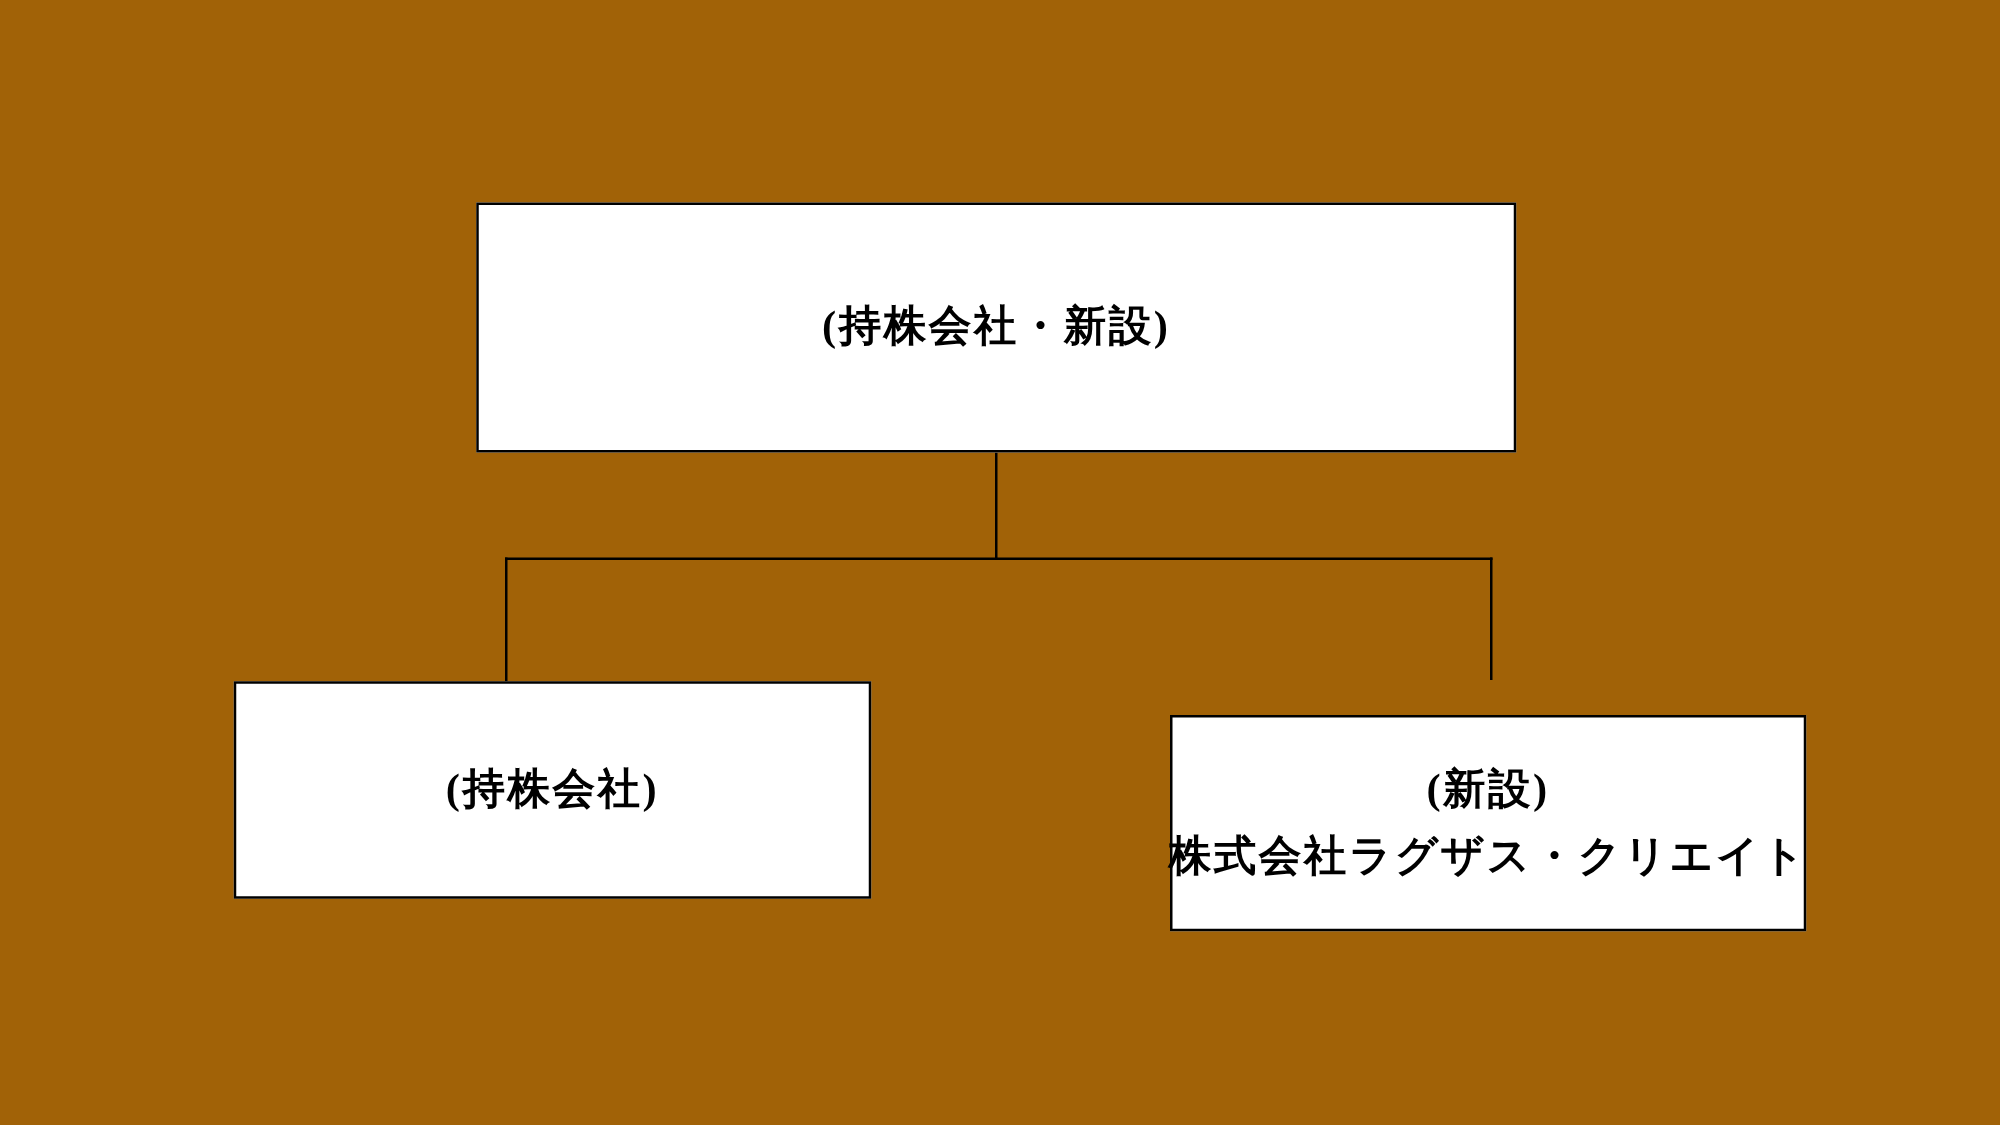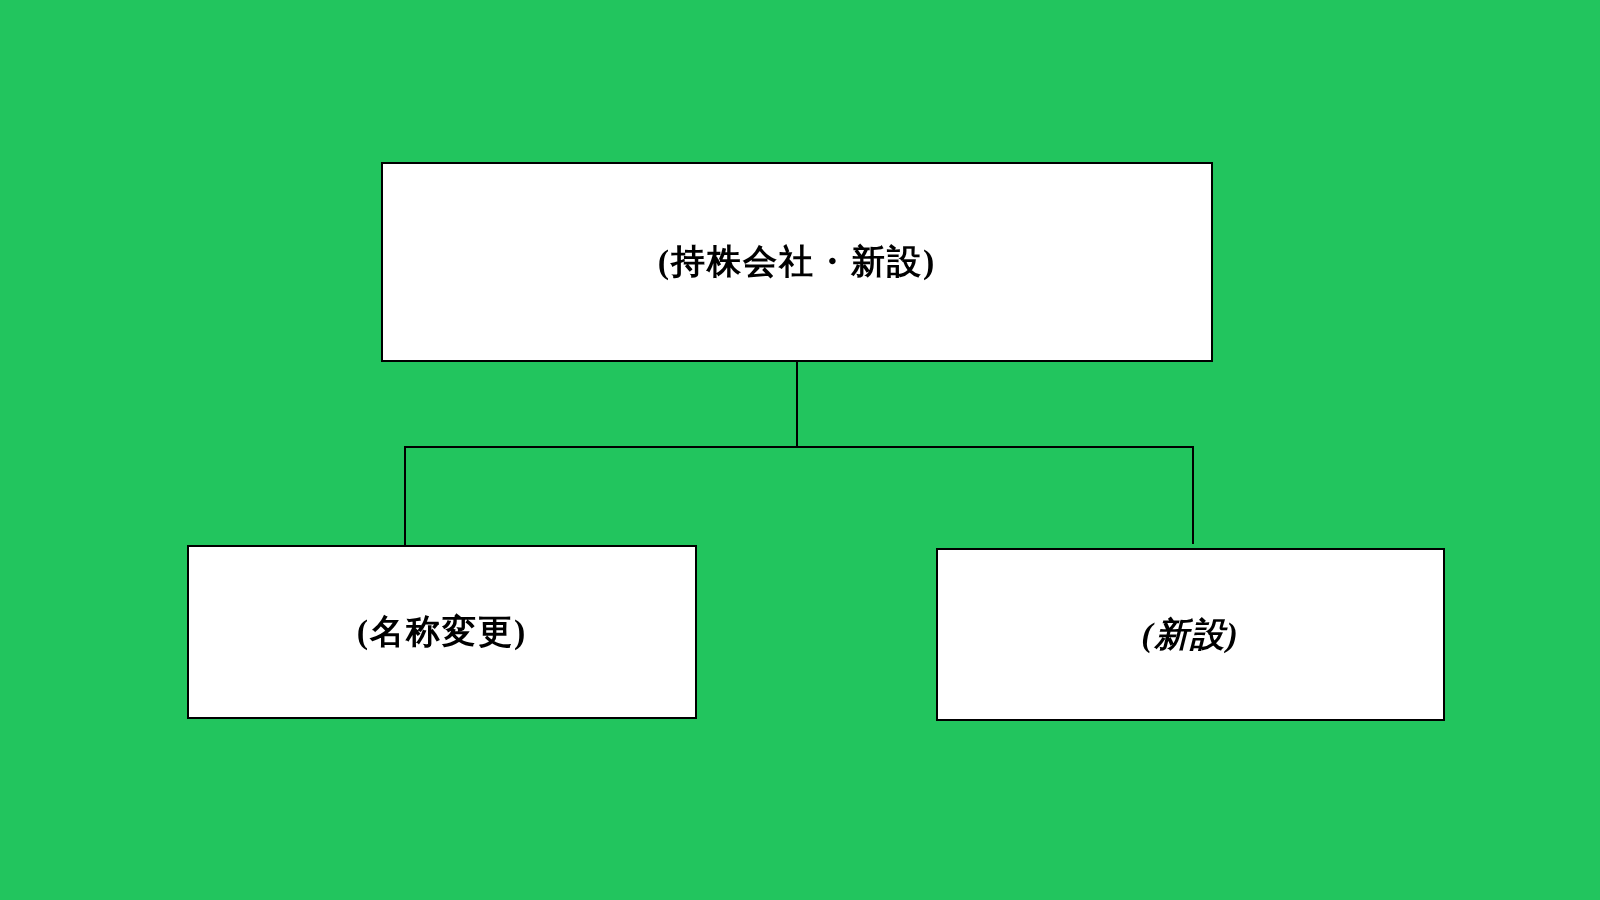--- a/index.html
+++ b/index.html
@@ -4,21 +4,21 @@
 <style>
   html, body {
     margin: 0;
     padding: 0;
     background: #ffffff;
   }
   .canvas {
     position: relative;
     width: 1600px;
     height: 900px;
-    background: #22c55e;
+    background: #a16207;
     font-family: "Liberation Serif", "DejaVu Serif", serif;
     color: #000000;
     overflow: hidden;
   }
   .node {
     position: absolute;
     border: 2px solid #000000;
     background: #ffffff;
     display: flex;
     flex-direction: column;
@@ -34,24 +34,23 @@
     height: 200px;
   }
   .node-left {
     left: 187px;
     top: 545px;
     width: 510px;
     height: 174px;
   }
   .node-right {
     left: 936px;
-    top: 548px;
+    top: 572px;
     width: 509px;
     height: 173px;
-    font-style: italic;
   }
   .node .annotation,
   .node .company {
     font-size: 34px;
     font-weight: 600;
     line-height: 54px;
     letter-spacing: 2px;
     white-space: nowrap;
   }
   .connector {
@@ -91,20 +90,21 @@
   <div class="connector conn-stem"></div>
   <div class="connector conn-rail"></div>
   <div class="connector conn-drop-left"></div>
   <div class="connector conn-drop-right"></div>
 
   <div class="node node-parent">
     <div class="annotation">(持株会社・新設)</div>
   </div>
 
   <div class="node node-left">
-    <div class="annotation">(名称変更)</div>
+    <div class="annotation">(持株会社)</div>
   </div>
 
   <div class="node node-right">
     <div class="annotation">(新設)</div>
+    <div class="company">株式会社ラグザス・クリエイト</div>
   </div>
 
 </div>
 
 </body></html>

